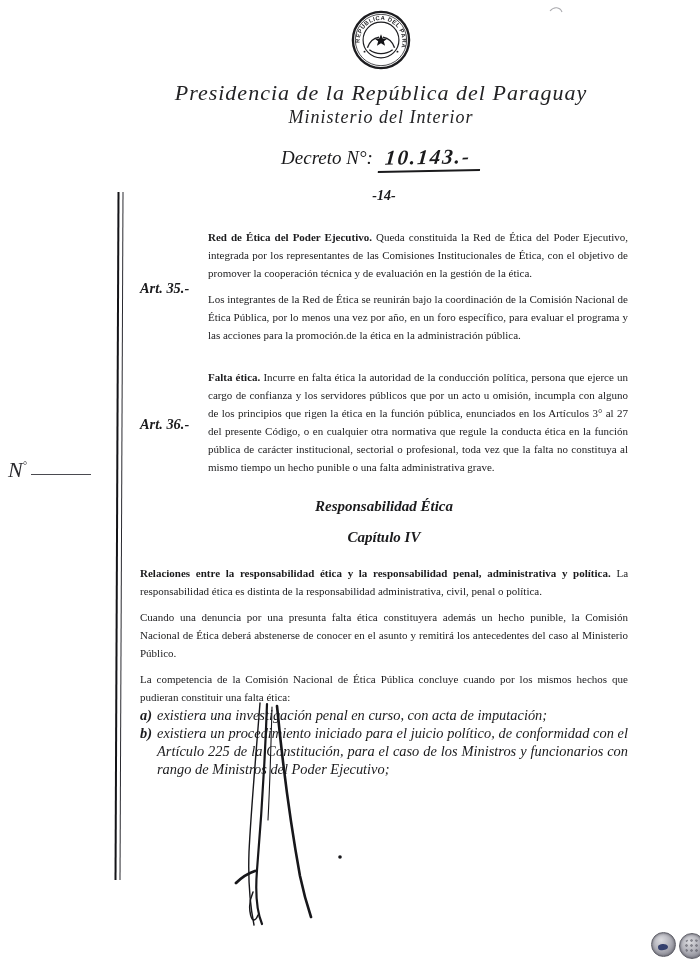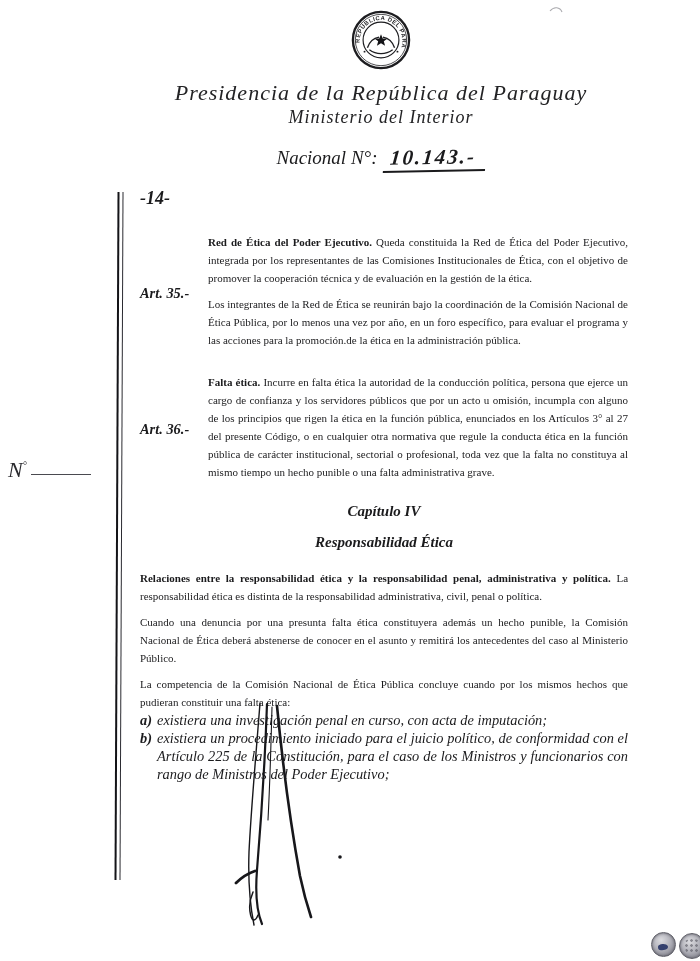--- a/index.html
+++ b/index.html
@@ -27,21 +27,21 @@
     border-left:2px solid #141418; border-right:1.6px solid #2b2b31;
     transform:rotate(0.25deg);
   }
   .margin-note { position:absolute; left:8px; top:457px; font-style:italic; font-size:22px; color:#2a2a2e; white-space:nowrap; }
   .margin-note sup { font-size:10px; }
   .margin-note .rule { display:inline-block; width:60px; border-bottom:1.6px solid #4a4a50; margin-left:4px; vertical-align:2px; }
   .pen-overlay { position:absolute; left:0; top:0; pointer-events:none; }
 
   
   .doc { position:absolute; left:140px; top:188px; width:488px; }
-  .pageno { text-align:left; font-weight:bold; font-style:italic; font-size:18px; margin:0 0 20px 0; }
+  .pageno { text-align:center; font-weight:bold; font-style:italic; font-size:14px; margin:0 0 20px 0; }
   .art { display:flex; margin-bottom:12px;align-items:center; }
   .art-label { width:68px; flex:none; font-weight:bold; font-style:italic; font-size:14.4px; }
   .art-body { flex:1; }
   .doc p { text-align:justify; font-size:11px; line-height:18px; margin:4px 0 8px 0; }
   .lead { font-weight:bold; }
   .heading { text-align:center; font-weight:bold; font-style:italic; font-size:15px; margin:14px 0 14px 0; }
   .list { margin:0; }
   .li { display:flex; }
   .li-marker { width:17px; flex:none; font-weight:bold; font-style:italic; font-size:14.4px; line-height:18px; }
   .li-text { flex:1; text-align:justify; font-style:italic; font-size:14.4px; line-height:18px; }
@@ -85,21 +85,21 @@
         <path d="M 46 40 C 44 34 40 30 34 29" fill="none" stroke="#1d1d20" stroke-width="1.4"></path>
         <path d="M 20 42 C 24 45 28 46 32 46 C 36 46 40 45 44 42" fill="none" stroke="#1d1d20" stroke-width="1.4"></path>
         <path d="M 32 26 L 33.8 30.4 L 38.5 30.6 L 34.9 33.4 L 36.2 37.9 L 32 35.3 L 27.8 37.9 L 29.1 33.4 L 25.5 30.6 L 30.2 30.4 Z" fill="#141417"></path>
         <circle cx="15" cy="44" r="1" fill="#1d1d20"></circle>
         <circle cx="49" cy="44" r="1" fill="#1d1d20"></circle>
       </svg>
     </div>
     <div class="script-line1">Presidencia de la República del Paraguay</div>
     <div class="script-line2">Ministerio del Interior</div>
     <div class="decree-row">
-      <span>Nacional N°:</span><span class="decree-number">10.143.-</span>
+      <span>Decreto N°:</span><span class="decree-number">10.143.-</span>
     </div>
   </div>
 
   <div class="fold-line"></div>
 
   <div class="margin-note">
     <span>N</span><sup>°</sup><span class="rule"></span>
   </div>
 
   <div class="doc">
@@ -113,22 +113,22 @@
       </div>
     </div>
 
     <div class="art">
       <div class="art-label">Art. 36.-</div>
       <div class="art-body">
         <p><span class="lead">Falta ética.</span> <span>Incurre en falta ética la autoridad de la conducción política, persona que ejerce un cargo de confianza y los servidores públicos que por un acto u omisión, incumpla con alguno de los principios que rigen la ética en la función pública, enunciados en los Artículos 3° al 27 del presente Código, o en cualquier otra normativa que regule la conducta ética en la función pública de carácter institucional, sectorial o profesional, toda vez que la falta no constituya al mismo tiempo un hecho punible o una falta administrativa grave.</span></p>
       </div>
     </div>
 
+    <div class="heading">Responsabilidad Ética</div>
     <div class="heading">Capítulo IV</div>
-    <div class="heading">Responsabilidad Ética</div>
 
     <div class="art">
       <div class="art-body">
         <p><span class="lead">Relaciones entre la responsabilidad ética y la responsabilidad penal, administrativa y política.</span> <span>La responsabilidad ética es distinta de la responsabilidad administrativa, civil, penal o política.</span></p>
         <p>Cuando una denuncia por una presunta falta ética constituyera además un hecho punible, la Comisión Nacional de Ética deberá abstenerse de conocer en el asunto y remitirá los antecedentes del caso al Ministerio Público.</p>
         <p style="margin-bottom:0;">La competencia de la Comisión Nacional de Ética Pública concluye cuando por los mismos hechos que pudieran constituir una falta ética:</p>
         <div class="list">
           <div class="li">
             <span class="li-marker">a)</span>
             <span class="li-text">existiera una investigación penal en curso, con acta de imputación;</span>

